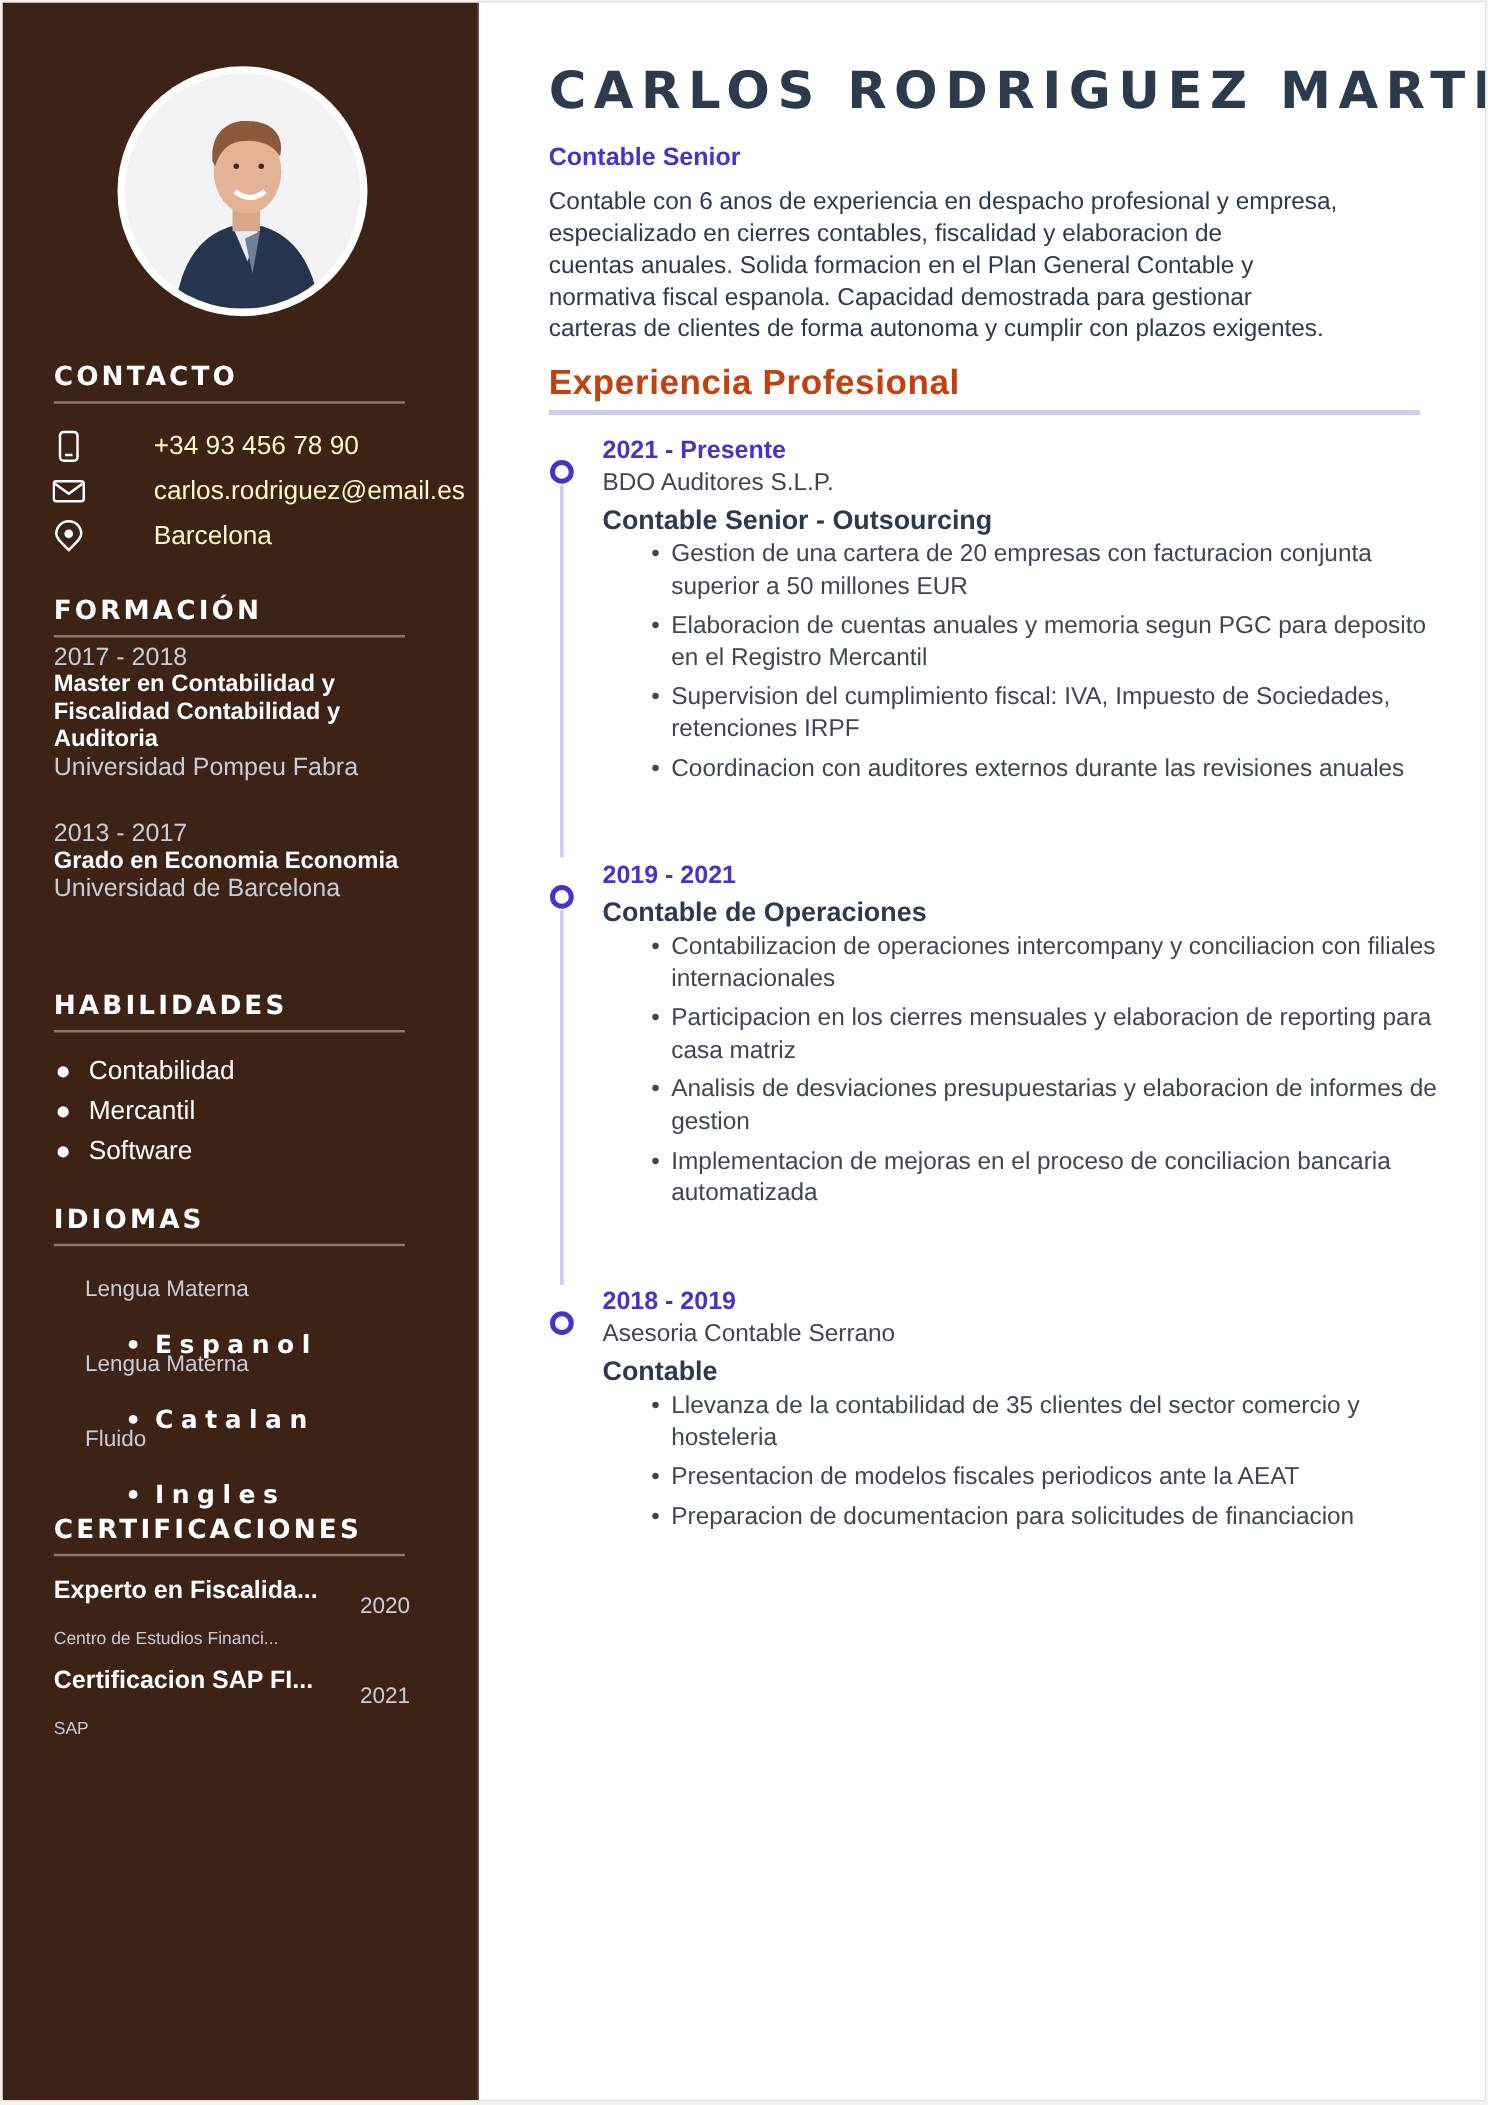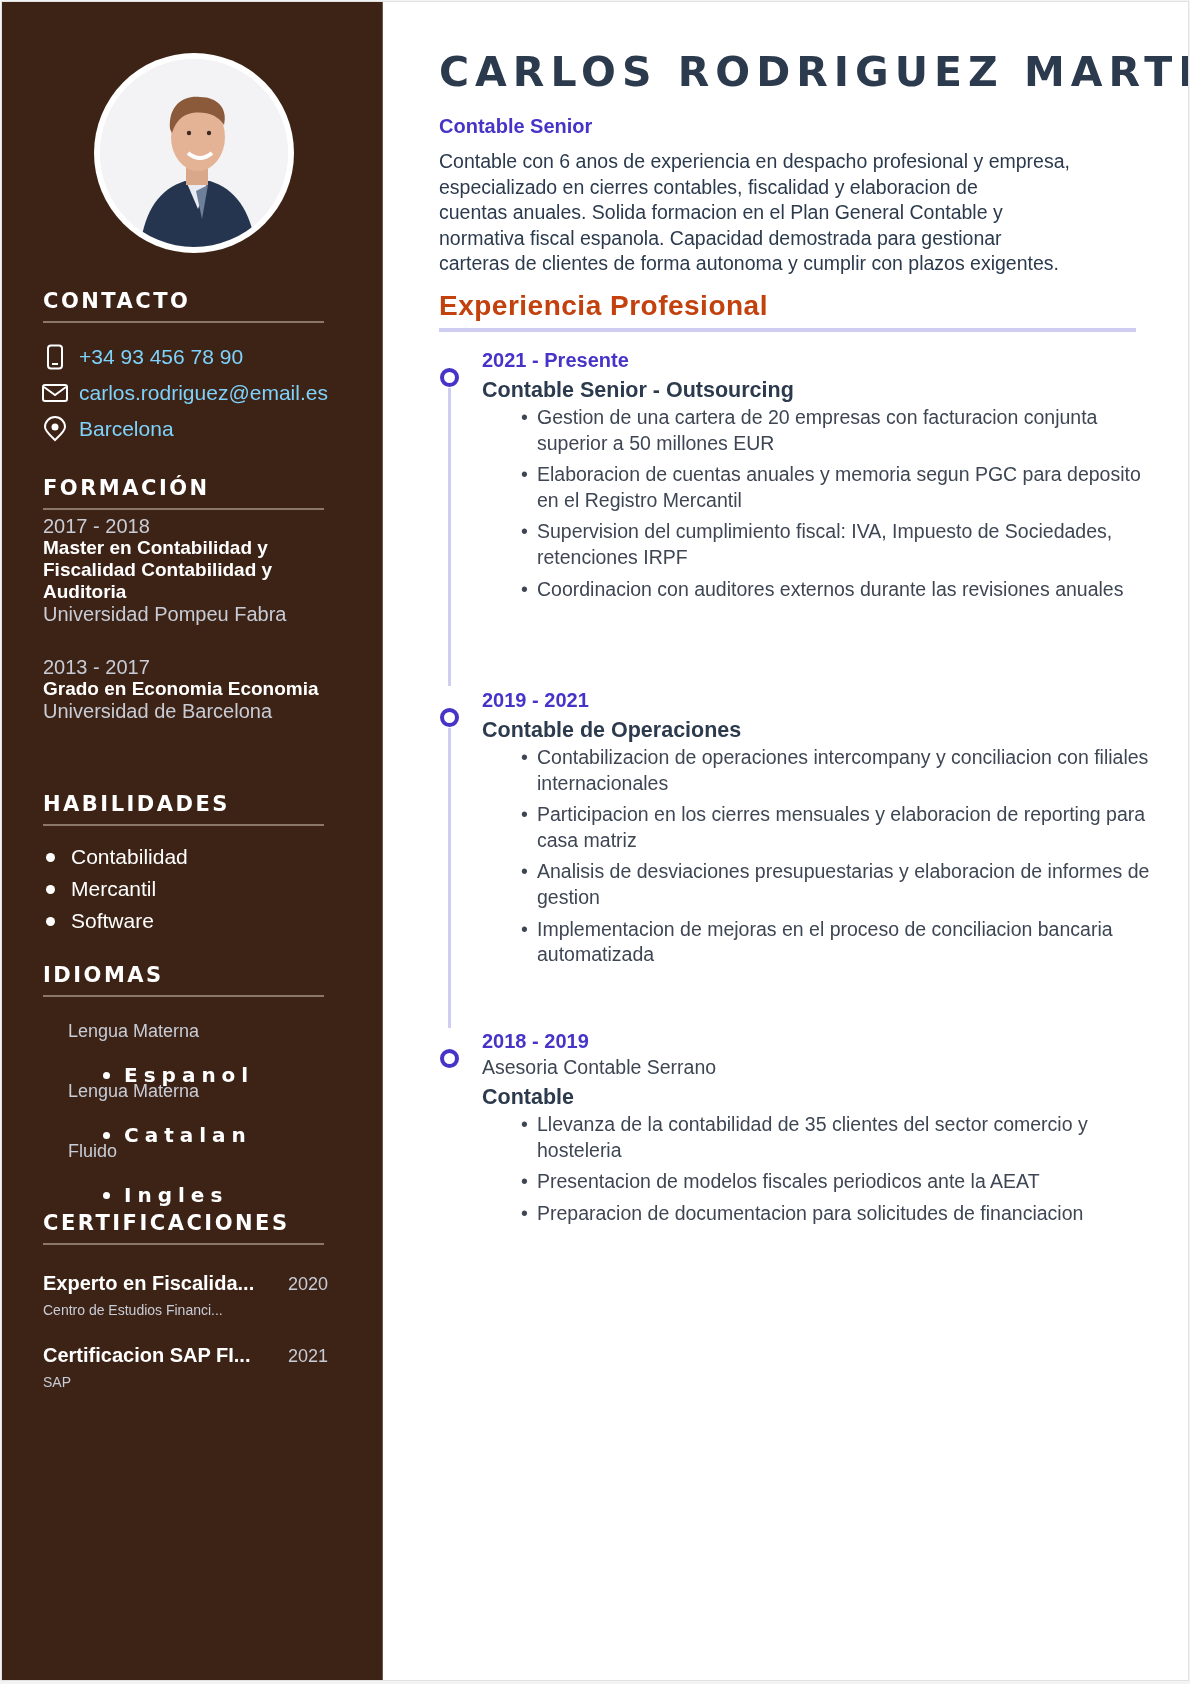--- a/index.html
+++ b/index.html
@@ -21,34 +21,34 @@
     .photo-inner {
       width: 100%; height: 100%; border-radius: 50%; overflow: hidden;
       background: #f2f2f4; position: relative;
     }
     .section-title {
       position: absolute; left: 41px; width: 281px;
       font-family: "DejaVu Sans", sans-serif; font-weight: bold;
       font-size: 21px; letter-spacing: 2.5px; color: #ffffff;
       padding-bottom: 8px; border-bottom: 2px solid #8a7768;
     }
-    .contact-row { position: absolute; left: 40px; display: flex; align-items: center; font-size: 21px; color: #7dd3fc; }
+    .contact-row { position: absolute; left: 40px; display: flex; align-items: center; font-size: 21px; color: #fef9c3; gap: 44px; }
     .contact-row .ic { width: 26px; height: 26px; margin-right: 11px; display: flex; align-items: center; justify-content: center; }
     .edu { position: absolute; left: 41px; width: 300px; }
     .edu .years { font-size: 20px; color: #c8ccd6; line-height: 22px; }
     .edu .degree { font-size: 19px; font-weight: bold; color: #ffffff; line-height: 22px; }
     .edu .school { font-size: 20px; color: #c8ccd6; line-height: 22px; }
     .skill { position: absolute; left: 44px; display: flex; align-items: center; font-size: 21px; color: #ffffff; }
     .skill .dot { width: 9px; height: 9px; border-radius: 50%; background: #fff; margin-right: 16px; }
     .lang { position: absolute; left: 45px; }
     .lang .name { display: flex; align-items: center; font-size: 20px; font-weight: bold; color: #fff; }
     .lang .name .dot { width: 7px; height: 7px; border-radius: 50%; background: #fff; margin-right: 14px; }
     .lang .level { font-size: 18px; color: #c8ccd6; margin-left: 21px; margin-top: 4px; }
     .cert { position: absolute; left: 41px; width: 285px; }
-    .cert .row { display: flex; justify-content: space-between; align-items: flex-end; }
+    .cert .row { display: flex; justify-content: space-between; align-items: center; }
     .cert .title { font-size: 20px; font-weight: bold; color: #fff; }
     .cert .year { font-size: 18px; color: #c8ccd6; margin-top: 24px; }
     .cert .issuer { font-size: 14px; color: #c8ccd6; margin-top: 7px; }
 
     .main { position: absolute; left: 381px; top: 0; right: 0; height: 1680px; }
     .name {
       position: absolute; left: 56px; top: 46px; white-space: nowrap;
       font-family: "DejaVu Sans", sans-serif; font-weight: bold; font-size: 41px;
       letter-spacing: 6px; color: #2c3a4d;
     }
@@ -211,20 +211,21 @@
     </div>
 
     <h2 class="exp-title">Experiencia Profesional</h2>
 
     <div class="timeline-line" style="top:386px; height:298px;"></div>
     <div class="timeline-line" style="top:726px; height:300px;"></div>
 
     <div class="tl-dot" style="top:366px;"></div>
     <div class="job" style="top:346px;">
       <div class="period">2021 - Presente</div>
+      <div class="company">BDO Auditores S.L.P.</div>
       <div class="position">Contable Senior - Outsourcing</div>
       <ul>
         <li><span class="b">•</span><span>Gestion de una cartera de 20 empresas con facturacion conjunta superior a 50 millones EUR</span></li>
         <li><span class="b">•</span><span>Elaboracion de cuentas anuales y memoria segun PGC para deposito en el Registro Mercantil</span></li>
         <li><span class="b">•</span><span>Supervision del cumplimiento fiscal: IVA, Impuesto de Sociedades, retenciones IRPF</span></li>
         <li><span class="b">•</span><span>Coordinacion con auditores externos durante las revisiones anuales</span></li>
       </ul>
     </div>
 
     <div class="tl-dot" style="top:706px;"></div>

